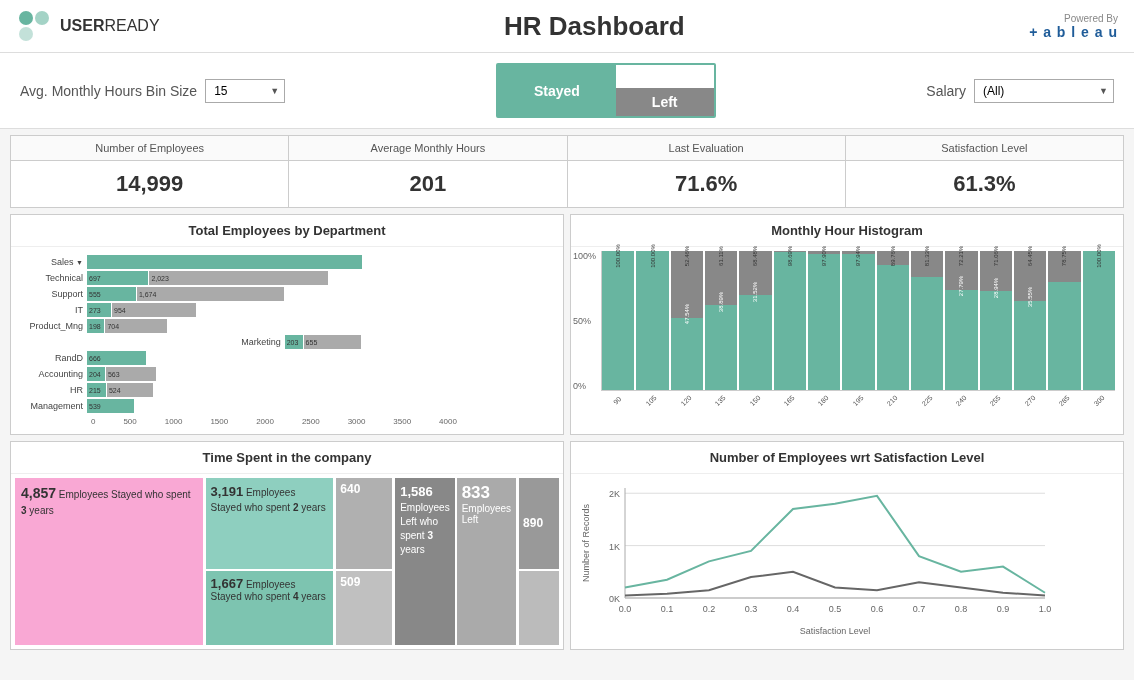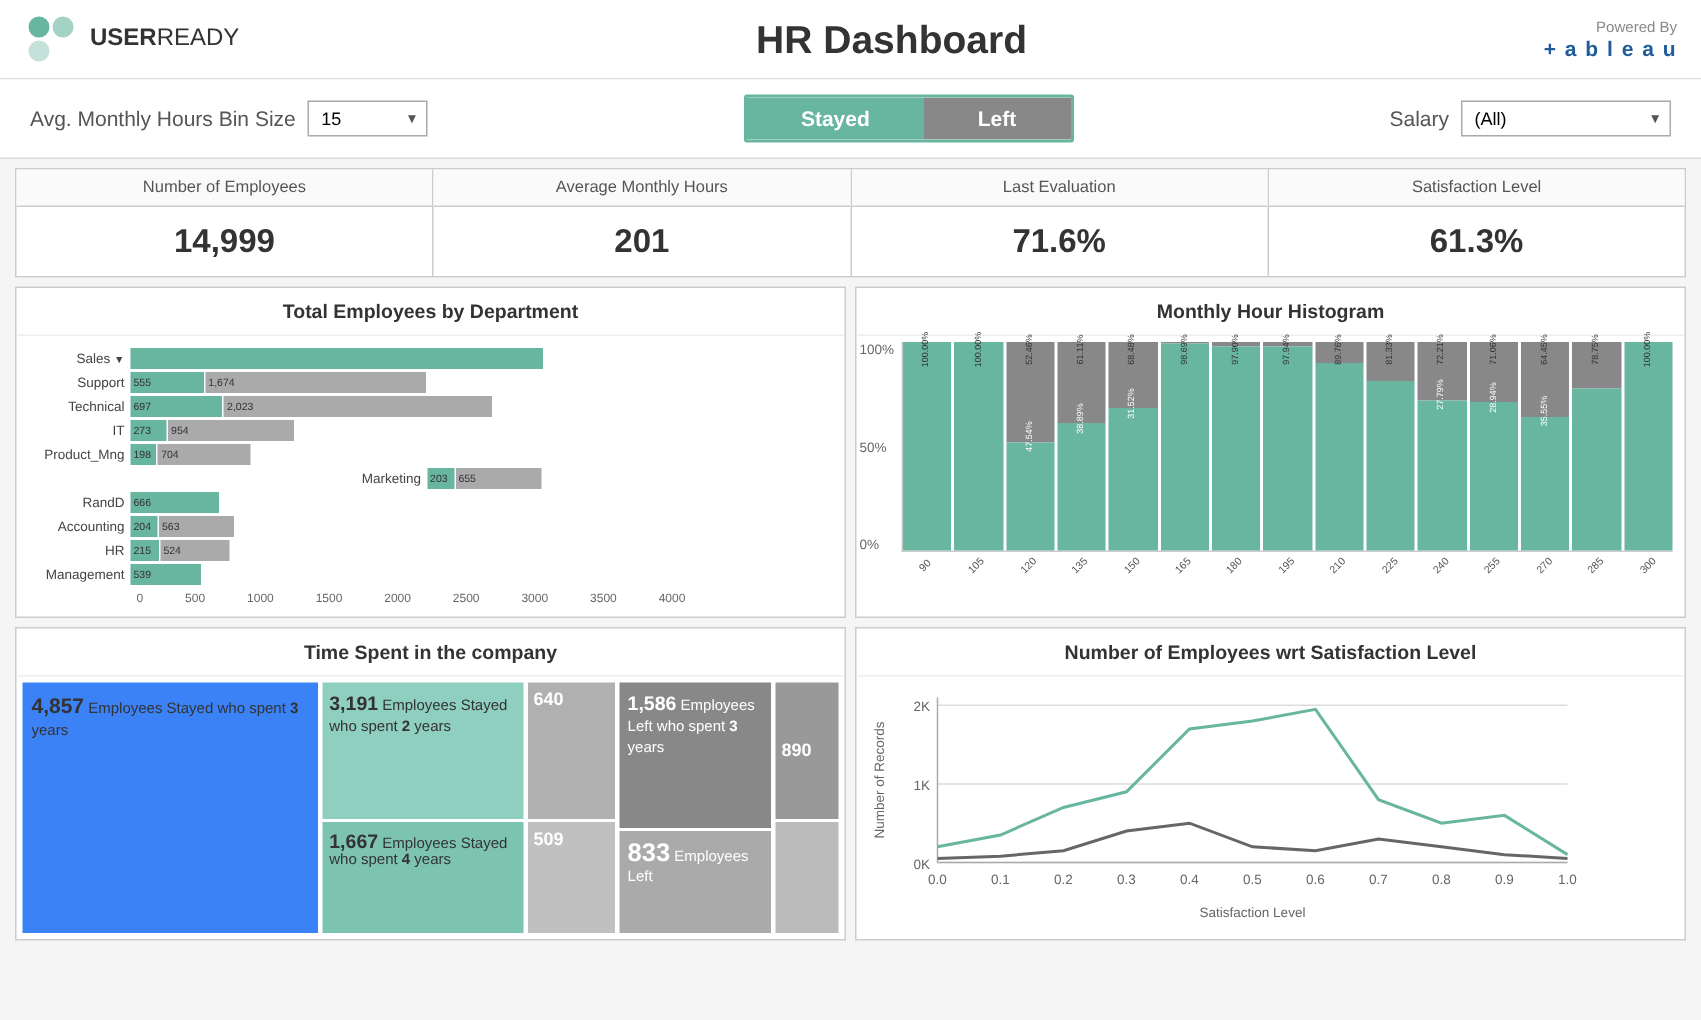--- a/index.html
+++ b/index.html
@@ -13,21 +13,21 @@
 
     .controls { display: flex; align-items: center; justify-content: space-between; padding: 10px 20px; background: #fff; border-bottom: 1px solid #ddd; }
     .control-left { display: flex; align-items: center; gap: 8px; }
     .control-label { font-size: 14px; color: #555; }
     .control-select { padding: 4px 24px 4px 8px; border: 1px solid #aaa; background: #fff; font-size: 12px; appearance: none; -webkit-appearance: none; cursor: pointer; min-width: 80px; }
     .select-wrapper { position: relative; }
     .select-wrapper::after { content: '▼'; position: absolute; right: 6px; top: 50%; transform: translateY(-50%); font-size: 9px; color: #555; pointer-events: none; }
     .toggle-group { display: flex; border: 2px solid #68b5a0; border-radius: 2px; overflow: hidden; }
     .toggle-btn { padding: 6px 36px; font-size: 14px; font-weight: bold; cursor: pointer; border: none; }
     .toggle-btn.active { background: #68b5a0; color: #fff; }
-    .toggle-btn.inactive { background: #888; color: #fff; }
+    .toggle-btn.inactive { background: #888; color: #fff; margin-top: 23px; }
     .control-right { display: flex; align-items: center; gap: 8px; }
 
     .kpi-row { display: flex; border: 1px solid #ccc; background: #fff; margin: 6px 10px; }
     .kpi-cell { flex: 1; border-right: 1px solid #ccc; }
     .kpi-cell:last-child { border-right: none; }
     .kpi-header { padding: 6px 10px; text-align: center; font-size: 11px; color: #555; border-bottom: 1px solid #ccc; background: #fafafa; }
     .kpi-value { padding: 10px; text-align: center; font-size: 22px; font-weight: bold; color: #333; }
 
     .charts-row { display: flex; margin: 6px 10px; gap: 6px; }
     .chart-panel { background: #fff; border: 1px solid #ccc; flex: 1; }
@@ -112,31 +112,31 @@
   <div class="chart-panel">
     <div class="chart-title">Total Employees by Department</div>
     <div class="dept-chart" id="dept-chart">
         <div style="display:flex;align-items:center;margin-bottom:2px;font-size:9px;">
   <div style="width:68px;text-align:right;padding-right:4px;font-size:9px;color:#444;">Sales <span style="font-size:7px;">▼</span></div>
   <div style="display:flex;align-items:center;gap:1px;">
     <div style="background:#68b5a0;height:14px;width:275.3857142857143px;display:flex;align-items:center;padding-left:2px;color:#333;font-size:8px;"></div>
   </div>
 </div>
         <div style="display:flex;align-items:center;margin-bottom:2px;">
+    <div style="width:68px;text-align:right;padding-right:4px;font-size:9px;color:#444;">Technical</div>
+    <div style="display:flex;align-items:center;gap:1px;">
+      <div style="background:#68b5a0;height:14px;width:61.40238095238096px;display:flex;align-items:center;padding-left:2px;color:#333;font-size:7px;min-width:2px;">697</div>
+      <div style="background:#aaa;height:14px;width:178.21666666666667px;display:flex;align-items:center;padding-left:2px;color:#333;font-size:7px;min-width:2px;">2,023</div>
+    </div>
+  </div>
+        <div style="display:flex;align-items:center;margin-bottom:2px;">
     <div style="width:68px;text-align:right;padding-right:4px;font-size:9px;color:#444;">Support</div>
     <div style="display:flex;align-items:center;gap:1px;">
       <div style="background:#68b5a0;height:14px;width:48.892857142857146px;display:flex;align-items:center;padding-left:2px;color:#333;font-size:7px;min-width:2px;">555</div>
       <div style="background:#aaa;height:14px;width:147.4714285714286px;display:flex;align-items:center;padding-left:2px;color:#333;font-size:7px;min-width:2px;">1,674</div>
-    </div>
-  </div>
-        <div style="display:flex;align-items:center;margin-bottom:2px;">
-    <div style="width:68px;text-align:right;padding-right:4px;font-size:9px;color:#444;">Technical</div>
-    <div style="display:flex;align-items:center;gap:1px;">
-      <div style="background:#68b5a0;height:14px;width:61.40238095238096px;display:flex;align-items:center;padding-left:2px;color:#333;font-size:7px;min-width:2px;">697</div>
-      <div style="background:#aaa;height:14px;width:178.21666666666667px;display:flex;align-items:center;padding-left:2px;color:#333;font-size:7px;min-width:2px;">2,023</div>
     </div>
   </div>
         <div style="display:flex;align-items:center;margin-bottom:2px;">
     <div style="width:68px;text-align:right;padding-right:4px;font-size:9px;color:#444;">IT</div>
     <div style="display:flex;align-items:center;gap:1px;">
       <div style="background:#68b5a0;height:14px;width:24.05px;display:flex;align-items:center;padding-left:2px;color:#333;font-size:7px;min-width:2px;">273</div>
       <div style="background:#aaa;height:14px;width:84.04285714285714px;display:flex;align-items:center;padding-left:2px;color:#333;font-size:7px;min-width:2px;">954</div>
     </div>
   </div>
         <div style="display:flex;align-items:center;margin-bottom:2px;">
@@ -316,40 +316,40 @@
         </div>
       </div>
   </div>
 </div>
 
 <div class="bottom-row">
 
   <div class="time-panel">
     <div class="chart-title">Time Spent in the company</div>
     <div id="treemap-body" style="padding:4px; display:flex; height:175px; gap:3px;">
-  <div style="flex:2.2;background:#3b82f6;display:flex;align-items:flex-start;padding:6px;font-size:10px;color:#333;line-height:1.4;">
+  <div style="flex:2.2;background:#f9a8d4;display:flex;align-items:flex-start;padding:6px;font-size:10px;color:#333;line-height:1.4;">
     <div><span style="font-size:14px;font-weight:bold;">4,857</span> Employees Stayed who spent <strong>3</strong> years</div>
   </div>
   <div style="flex:1.6;display:flex;flex-direction:column;gap:2px;">
     <div style="flex:1;background:#8ecfbf;display:flex;align-items:flex-start;padding:5px;font-size:10px;color:#333;line-height:1.4;">
       <div><span style="font-size:13px;font-weight:bold;">3,191</span> Employees Stayed who spent <strong>2</strong> years</div>
     </div>
     <div style="flex:0.8;background:#7dc4b0;display:flex;align-items:flex-start;padding:5px;font-size:10px;color:#333;">
       <div><span style="font-size:13px;font-weight:bold;">1,667</span> Employees Stayed who spent <strong>4</strong> years</div>
     </div>
   </div>
   <div style="flex:0.7;display:flex;flex-direction:column;gap:2px;">
     <div style="flex:1;background:#b0b0b0;display:flex;align-items:flex-start;padding:4px;font-size:9px;color:#fff;">
       <span style="font-size:12px;font-weight:bold;">640</span>
     </div>
     <div style="flex:0.8;background:#c0c0c0;display:flex;align-items:flex-start;padding:4px;font-size:9px;color:#fff;">
       <span style="font-size:12px;font-weight:bold;">509</span>
     </div>
   </div>
-  <div style="flex:1.2;display:flex;flex-direction:column;gap:2px;">
+  <div style="flex:1.2;display:flex;flex-direction:row;gap:2px;">
     <div style="flex:1.5;background:#888;display:flex;align-items:flex-start;padding:5px;font-size:10px;color:#fff;line-height:1.4;">
       <div><span style="font-size:13px;font-weight:bold;">1,586</span> Employees Left who spent <strong>3</strong> years</div>
     </div>
     <div style="flex:1;background:#aaa;display:flex;align-items:flex-start;padding:5px;font-size:10px;color:#fff;">
       <div><span style="font-size:17px;font-weight:bold;">833</span> Employees Left</div>
     </div>
   </div>
   <div style="flex:0.5;display:flex;flex-direction:column;gap:2px;">
     <div style="flex:1;background:#999;display:flex;align-items:center;padding:4px;font-size:10px;color:#fff;">
       <span style="font-size:12px;font-weight:bold;">890</span>

